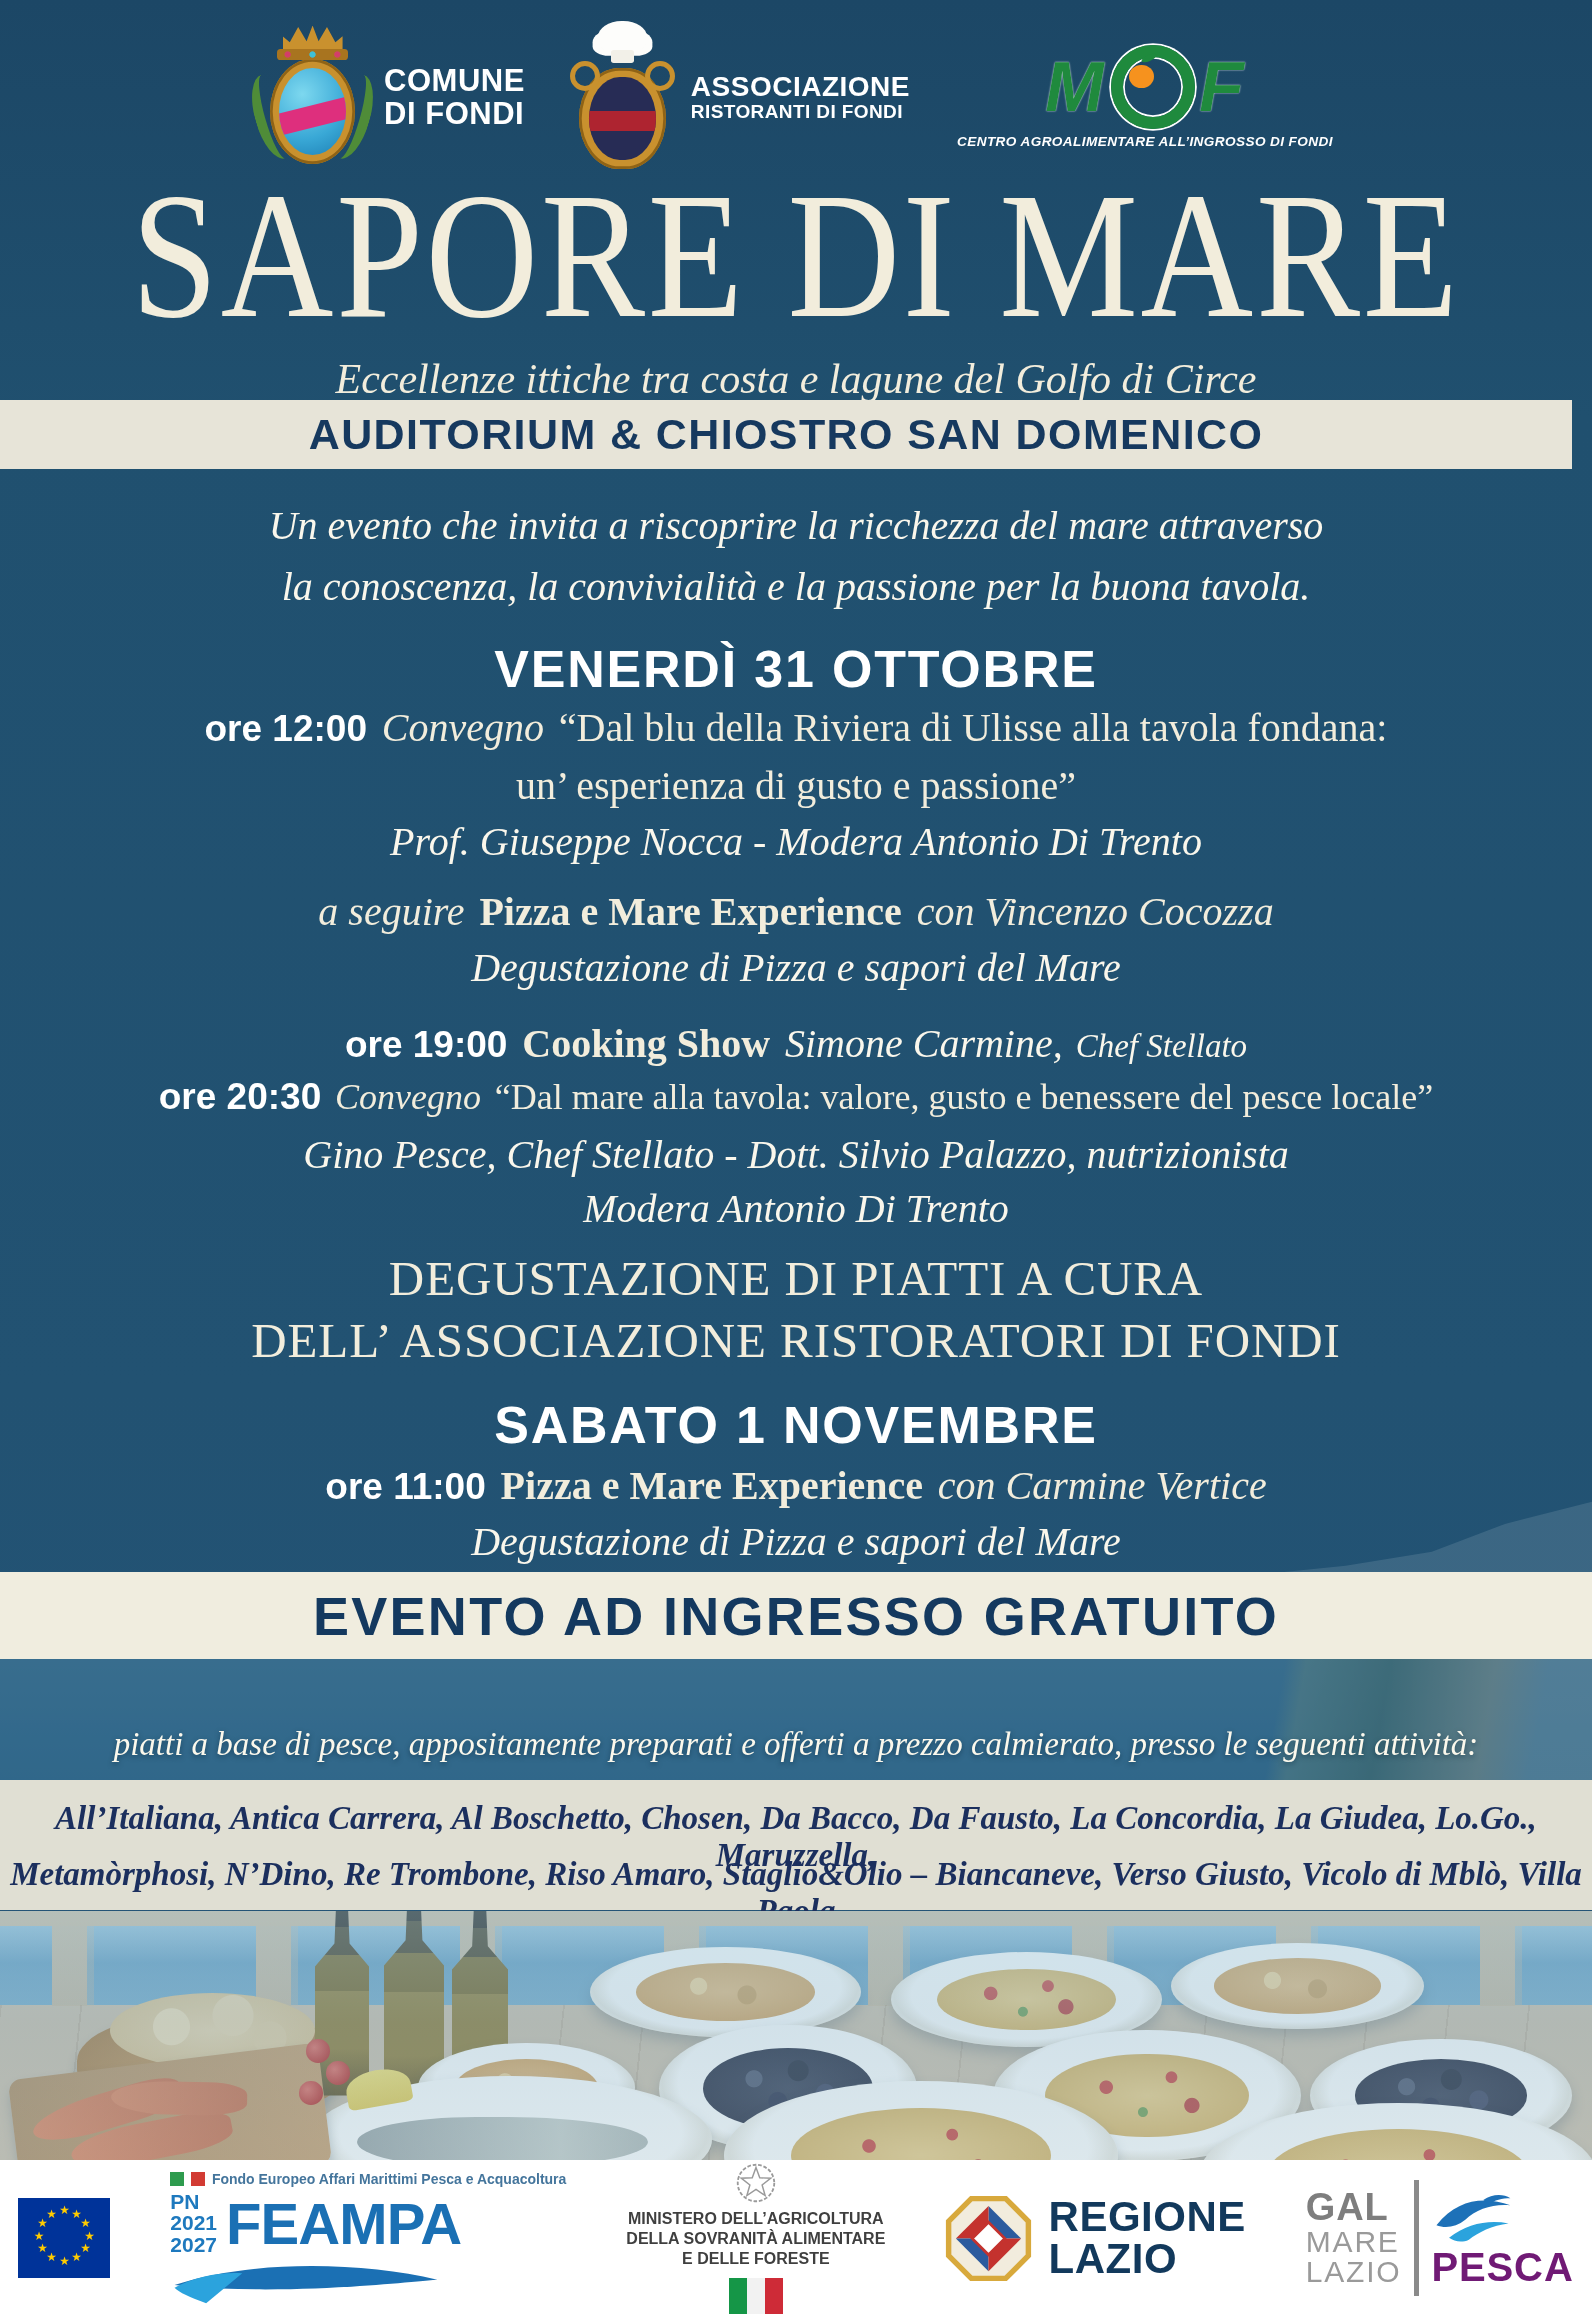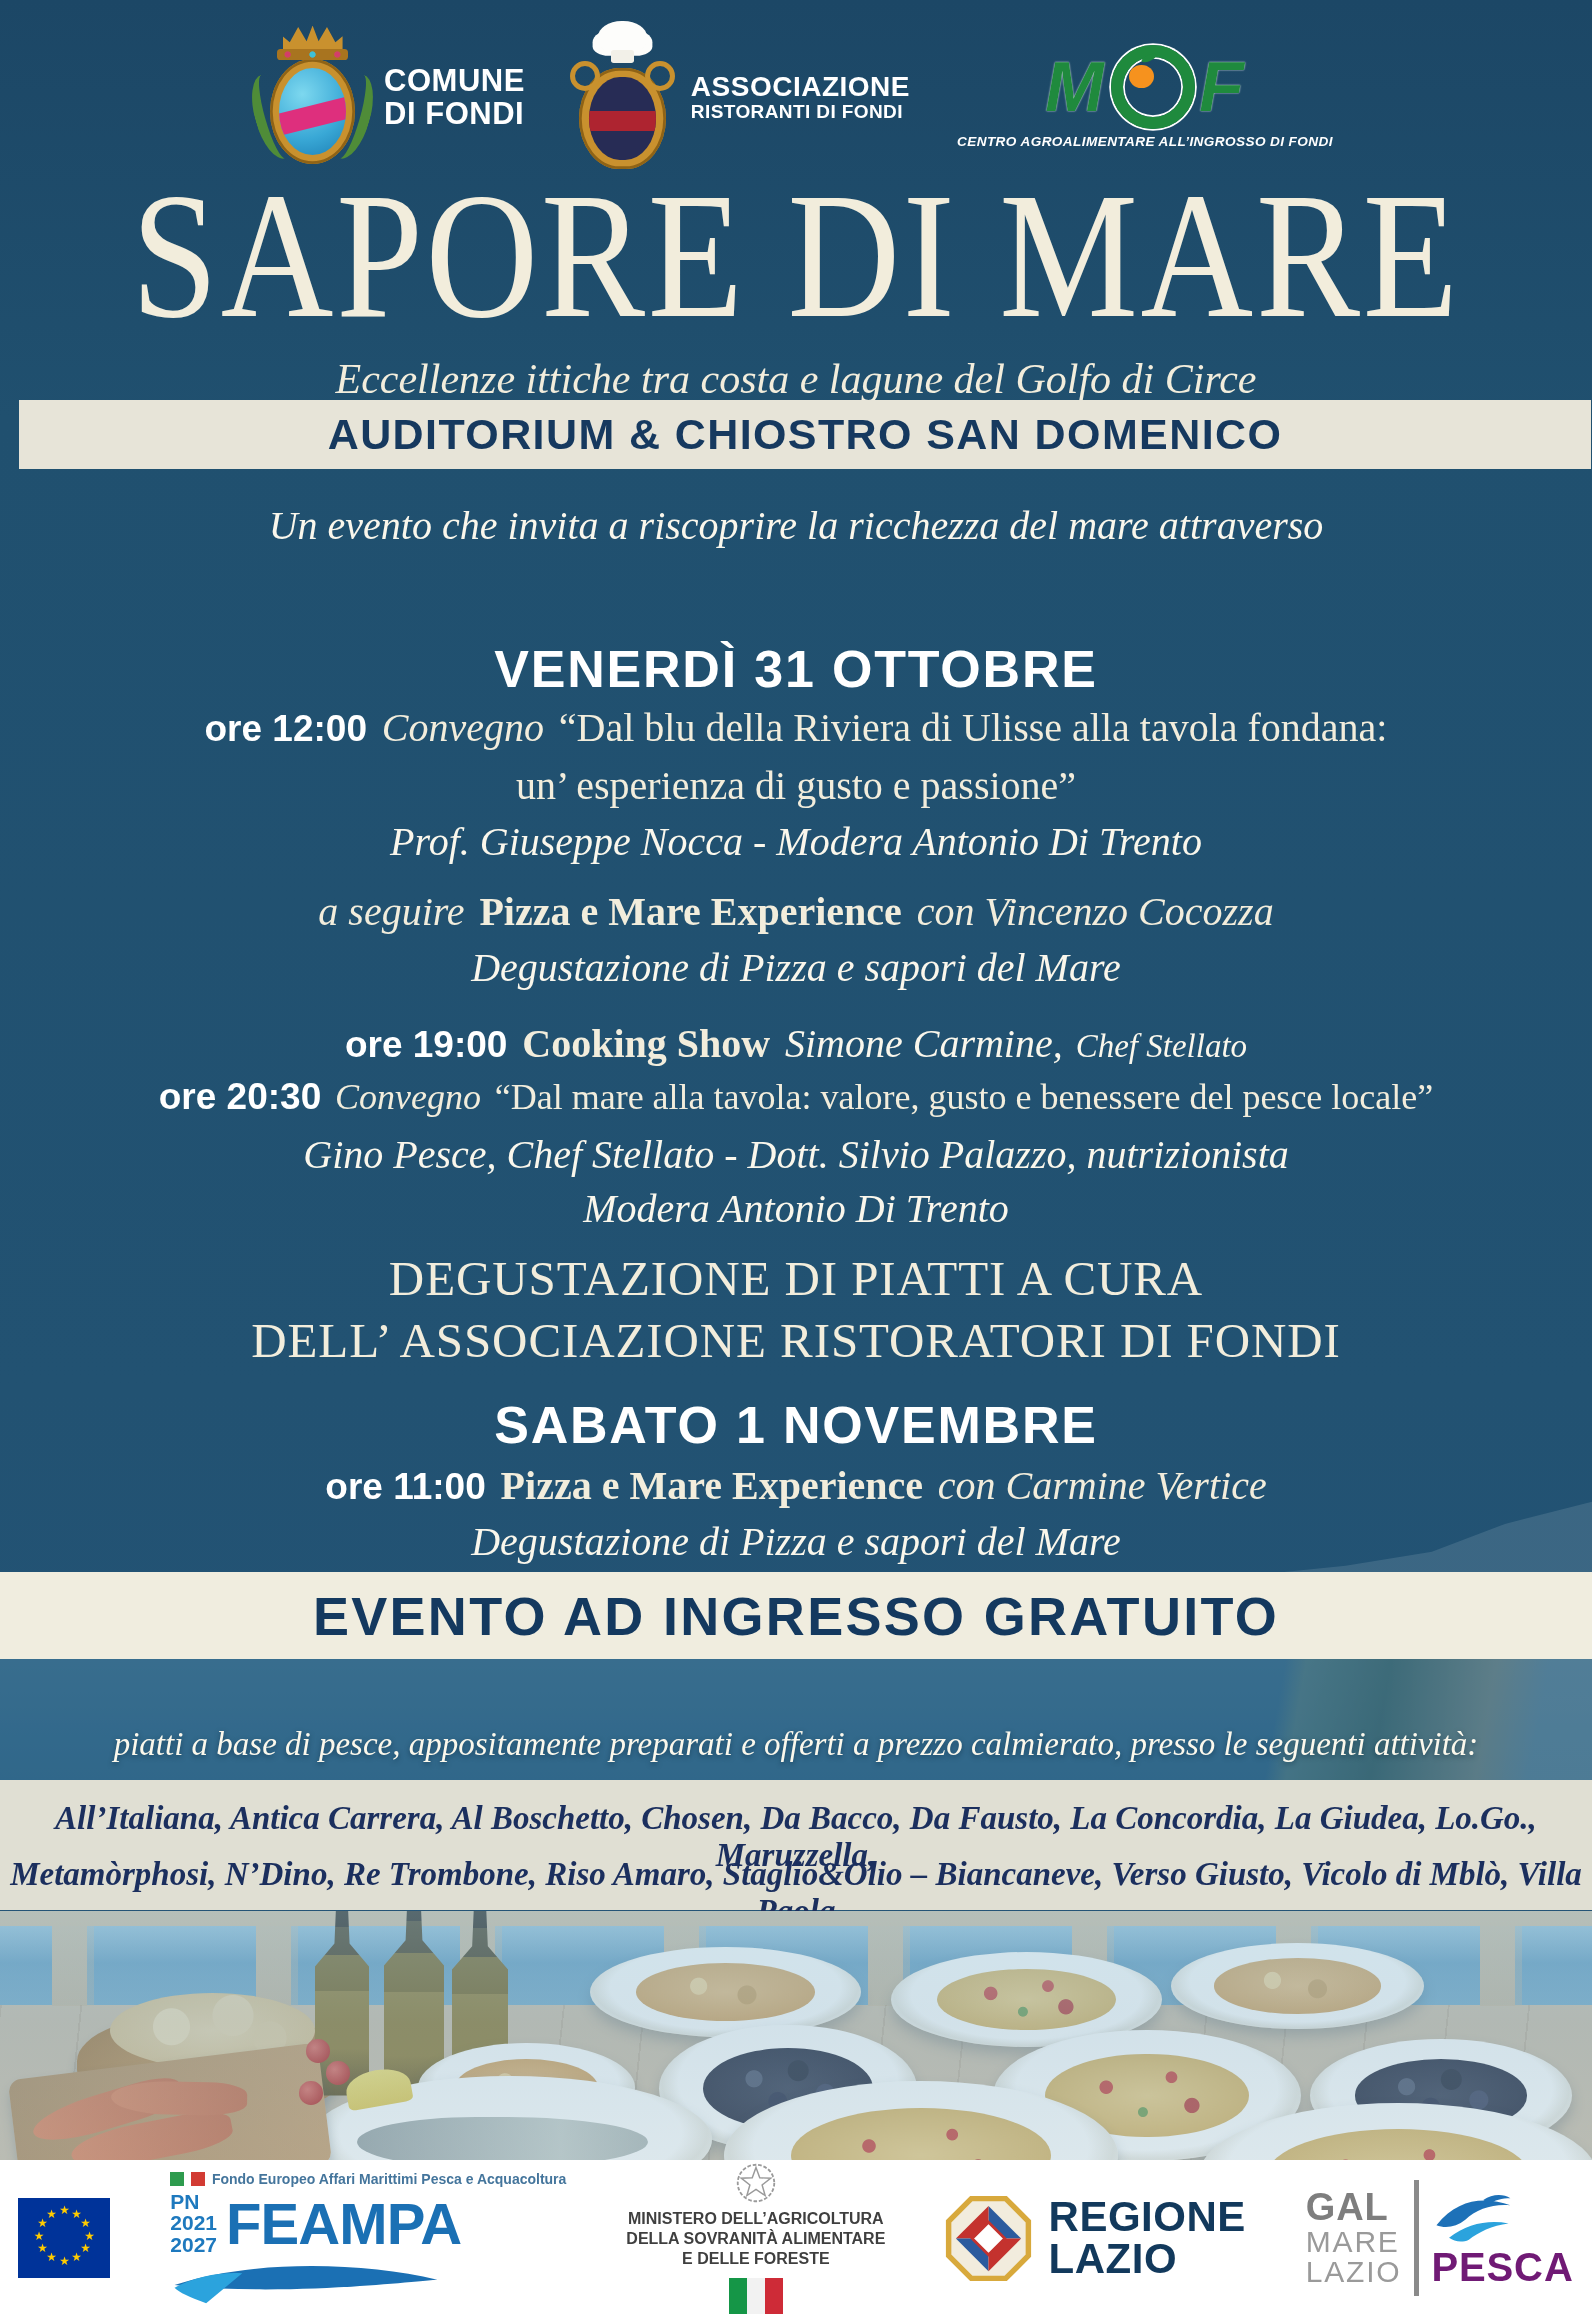--- a/index.html
+++ b/index.html
@@ -61,21 +61,21 @@
   .mof-o{position:relative;width:60px;height:60px;border:12.7px solid #1F8A3D;border-radius:50%;box-shadow:0 0 0 1.8px #fff, inset 0 0 0 1.8px #fff;}
   .mof-o::before{content:"";position:absolute;left:6.3px;top:8.1px;width:25px;height:23.5px;border-radius:50%;background:#F6921E;}
   .mof-o::after{content:"";position:absolute;left:18px;top:-1.8px;width:16.3px;height:6.3px;border-radius:50%;background:#1F8A3D;transform:rotate(-24deg);}
   .mof-sub{color:#FFF;font-size:13.6px;font-weight:700;font-style:italic;letter-spacing:0.4px;}
 
   
   .title{top:165px;font-size:156px;line-height:1;letter-spacing:2.7px;transform:scaleY(1.16);transform-origin:top;}
   .subtitle{top:355px;font-size:42px;}
 
   
-  .venue-band{top:400px;left:0;width:1572px;height:69px;background:#E7E4D8;display:flex;align-items:center;justify-content:center;margin-left:19px;}
+  .venue-band{top:400px;left:0;width:1572px;height:69px;background:#E7E4D8;display:flex;align-items:center;justify-content:center;}
   .venue-band span{color:#16395F;font-size:43px;font-weight:700;letter-spacing:1.4px;}
 
   
   .intro{top:496px;font-size:40px;line-height:1.52;}
 
   
   .day-head{font-size:52px;letter-spacing:1.8px;color:#FFFFFF;}
   .line{white-space:nowrap;}
   .t-time{font-size:37px;color:#FFFFFF;}
   .t-serif{font-size:40px;}
@@ -233,20 +233,21 @@
 
 <div class="abs ctr title serif cream">SAPORE DI MARE</div>
 <div class="abs ctr subtitle serif it cream">Eccellenze ittiche tra costa e lagune del Golfo di Circe</div>
 
 <div class="abs venue-band">
   <span>AUDITORIUM &amp; CHIOSTRO SAN DOMENICO</span>
 </div>
 
 <div class="abs ctr intro serif it white">
   <div>Un evento che invita a riscoprire la ricchezza del mare attraverso</div>
+  <div>la conoscenza, la convivialità e la passione per la buona tavola.</div>
 </div>
 
 <div class="abs ctr day-head sans-b" style="top:639px;">VENERDÌ 31 OTTOBRE</div>
 
 <div class="abs ctr line" style="top:704px;">
   <span class="seg sans-b t-time">ore 12:00</span>
   <span class="seg serif it t-serif cream">Convegno</span>
   <span class="seg serif t-serif cream">“Dal blu della Riviera di Ulisse alla tavola fondana:</span>
 </div>
 <div class="abs ctr line serif t-serif cream" style="top:762px;">un’ esperienza di gusto e passione”</div>

